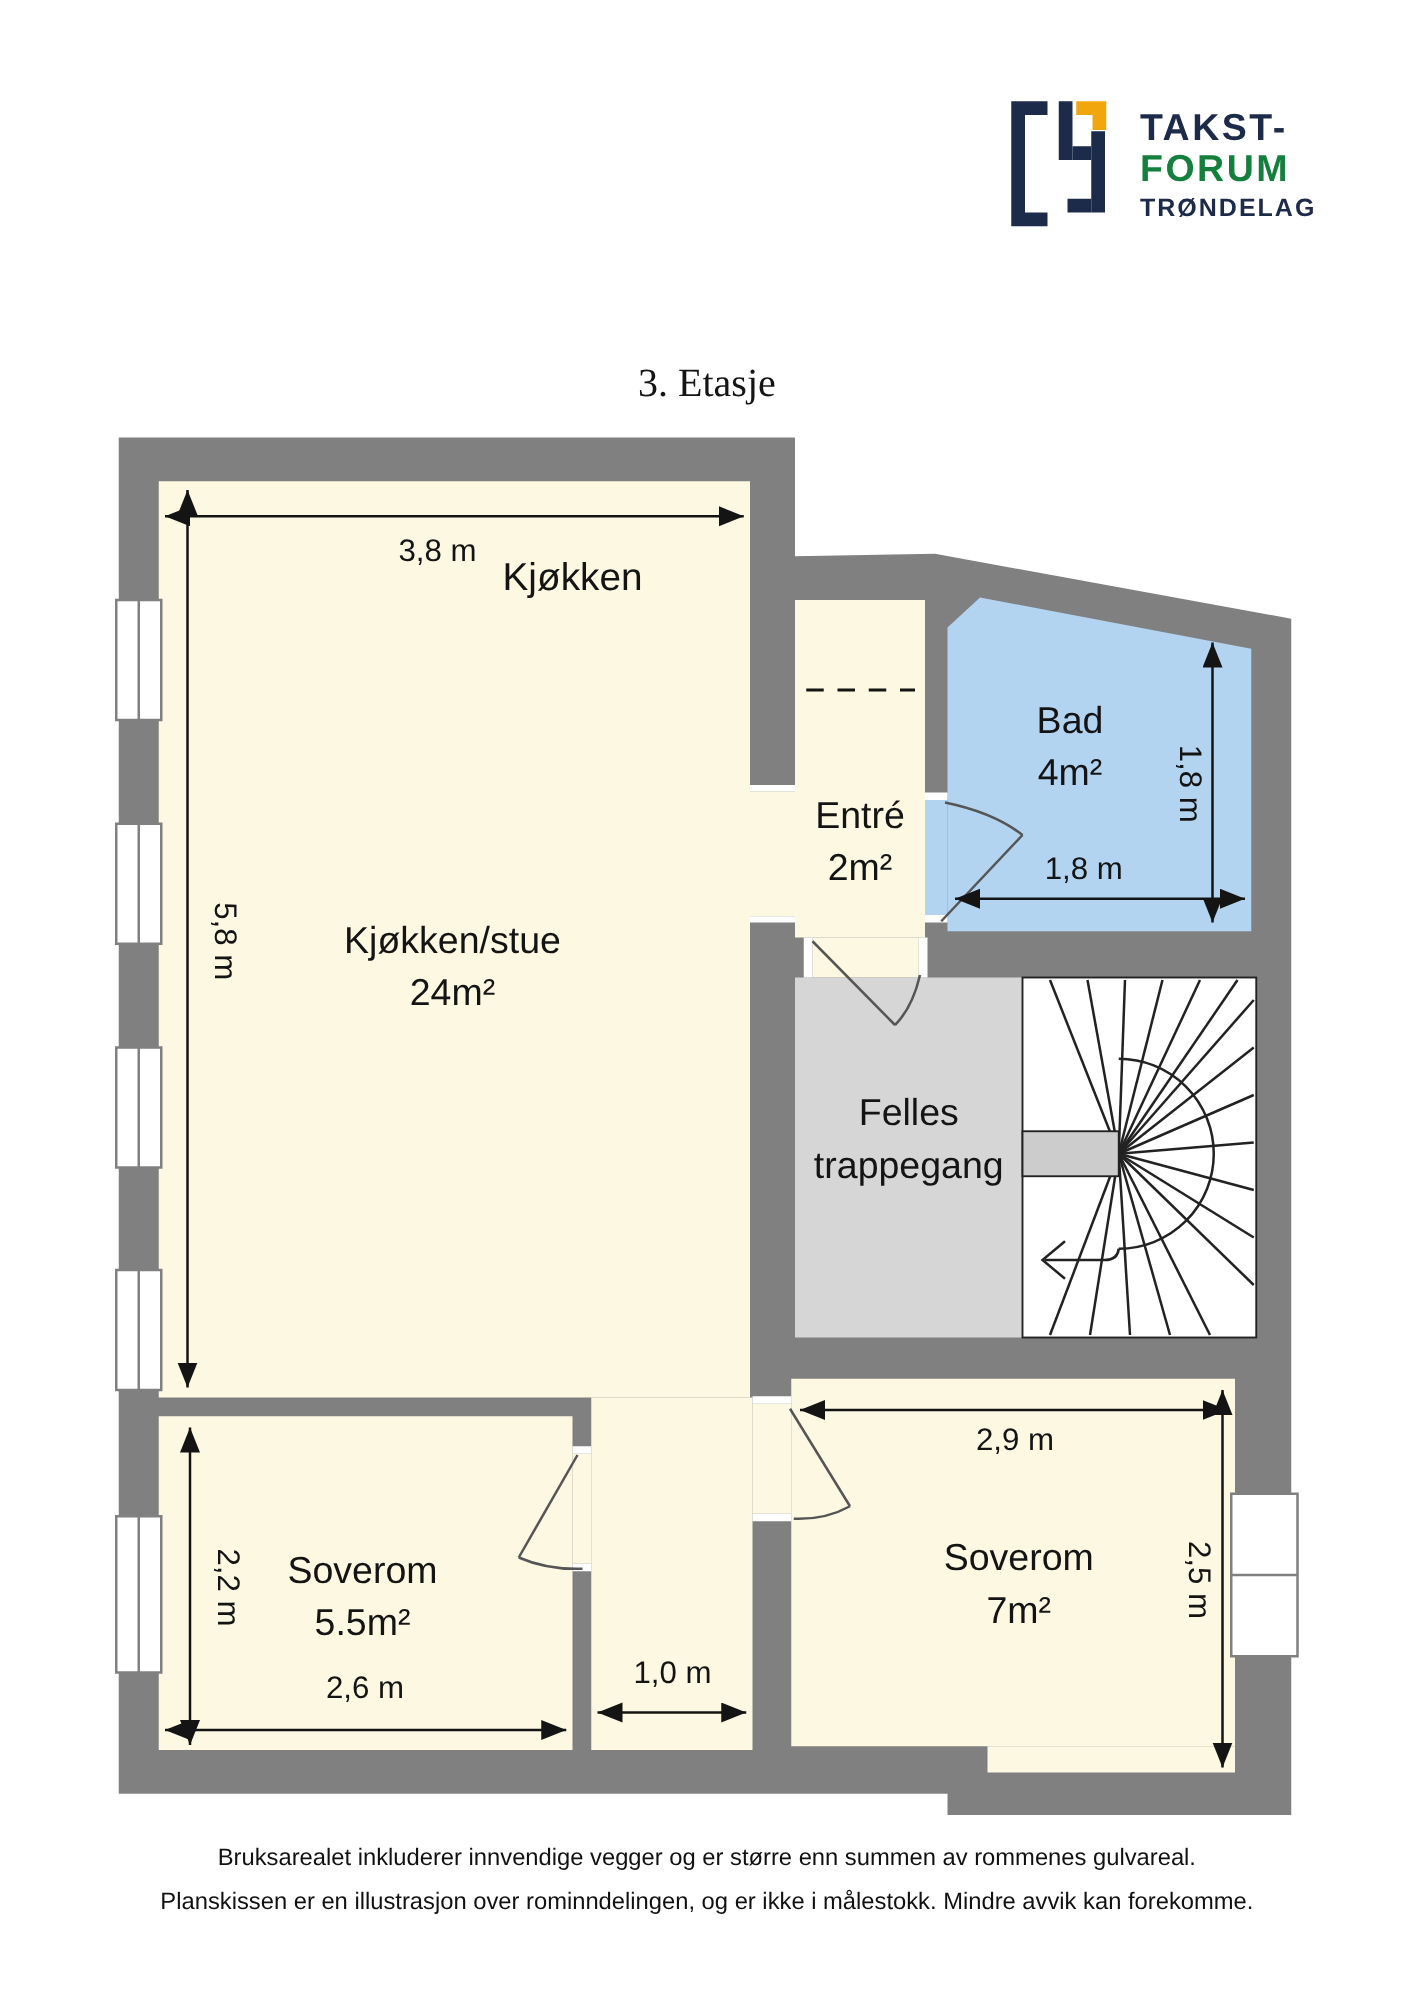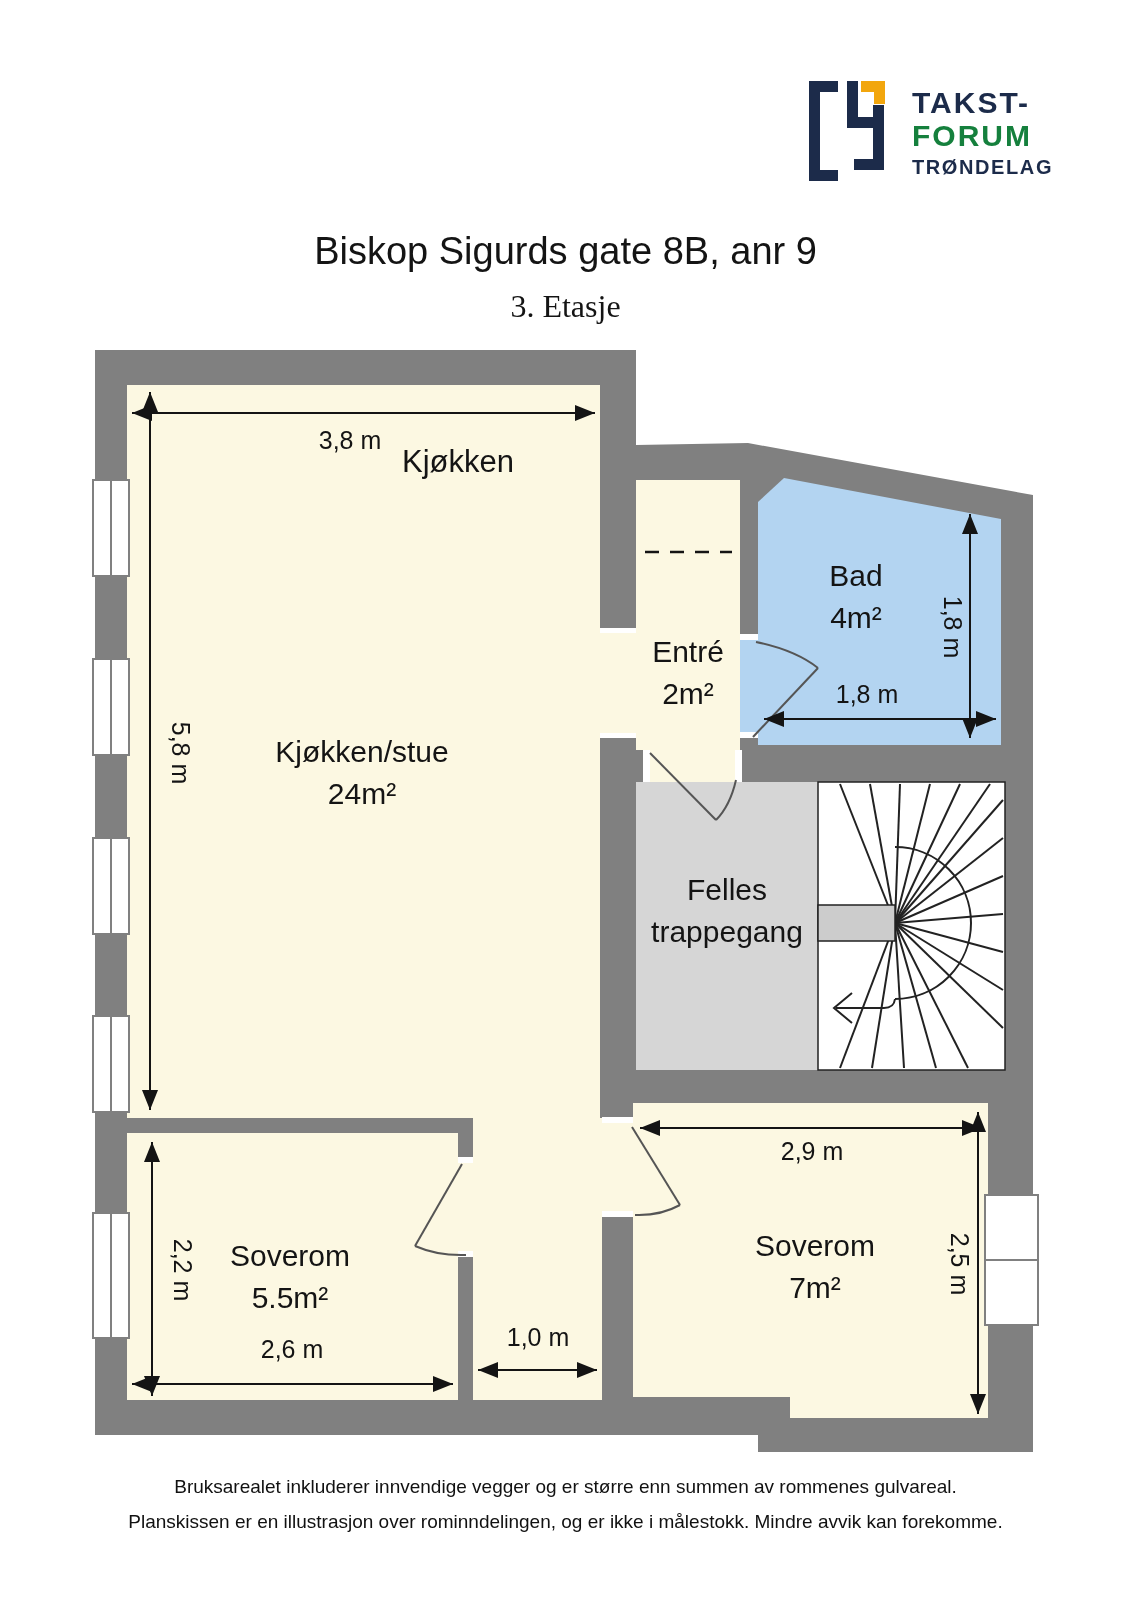--- a/index.html
+++ b/index.html
@@ -34,21 +34,20 @@
       </g>
       <path d="M55,3 h24 v23 h-11 v-12 h-13 z" fill="#f2a60d"></path>
     </svg>
     <div class="logo-text">
       <span class="logo-line1" style="color:#1c2b4a">TAKST-</span>
       <span class="logo-line2" style="color:#15803d">FORUM</span>
       <span class="logo-line3" style="color:#1c2b4a">TRØNDELAG</span>
     </div>
   </div>
 
-  <div class="title">Biskop Sigurds gate 8B, anr 9</div>
   <div class="subtitle">3. Etasje</div>
 
   <svg style="position:absolute;left:85px;top:340px;" width="960" height="1125" viewBox="85 340 960 1125">
     <defs>
       <marker id="arr-e" markerUnits="userSpaceOnUse" markerWidth="22" markerHeight="18" refX="20" refY="8" orient="auto">
           <path d="M0,0 L20,8 L0,16 z" fill="#141414"></path>
         </marker>
       <marker id="arr-s" markerUnits="userSpaceOnUse" markerWidth="22" markerHeight="18" refX="20" refY="8" orient="auto-start-reverse">
           <path d="M0,0 L20,8 L0,16 z" fill="#141414"></path>
         </marker>

